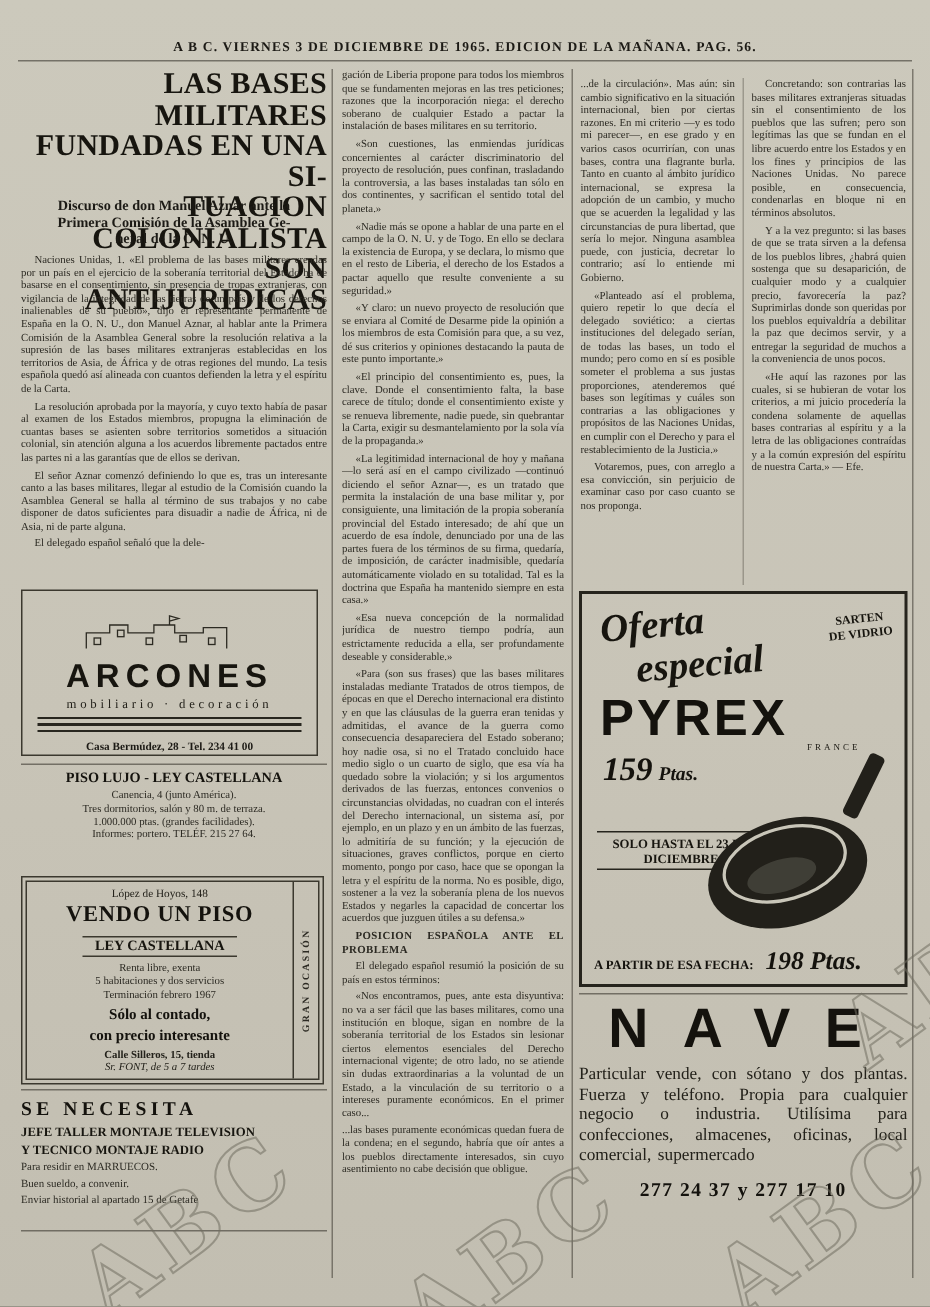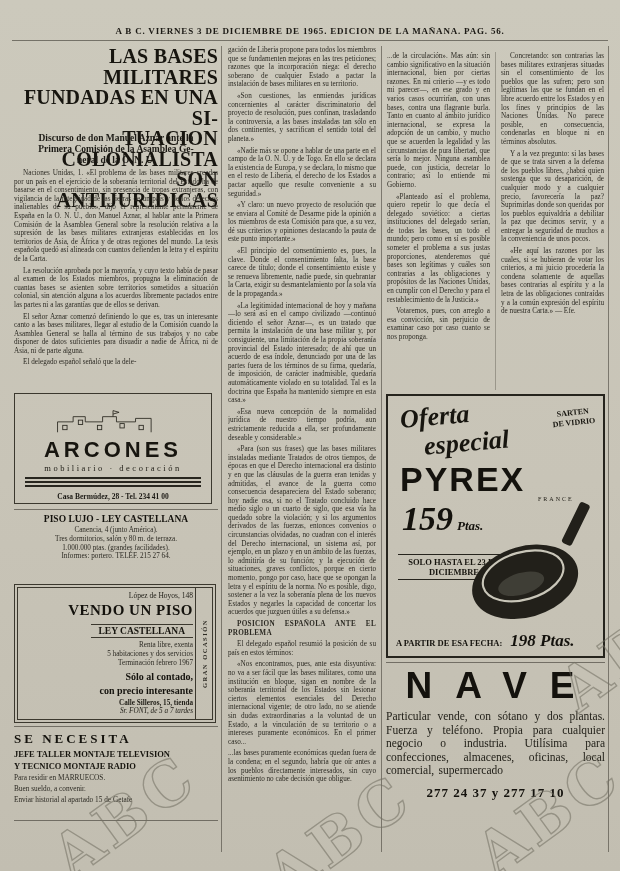--- a/index.html
+++ b/index.html
@@ -42,21 +42,21 @@
     background:repeating-linear-gradient(180deg,#28261f 0,#28261f 1.6px,transparent 1.6px,transparent 4.2px);}
   .arc-address{font-size:7.5px;font-weight:bold;color:#1c1a15;}
   
   .pisolujo{position:absolute;left:14px;top:514px;width:204px;text-align:center;}
   .pl-title{font-size:9.5px;font-weight:bold;color:#14120d;margin-bottom:2px;}
   .pl-line{font-size:7.2px;line-height:8.8px;color:#2c2a23;}
   
   .vendo{position:absolute;left:14px;top:584px;width:202px;height:139px;
     border:1px solid #3b382e;box-sizing:border-box;padding:2px;}
   .vendo-inner{border:1px solid #3b382e;height:100%;box-sizing:border-box;display:flex;}
-  .vendo-main{flex:1;text-align:right;padding:3px 2px;}
+  .vendo-main{flex:1;text-align:center;padding:3px 2px;}
   .vp-street{font-size:7.5px;color:#23211a;}
   .vp-title{font-size:15px;font-weight:900;letter-spacing:.5px;color:#14120d;margin:2px 0 1px;}
   .vp-sub{display:inline-block;font-size:9.5px;font-weight:bold;border-top:1px solid #3b382e;
     border-bottom:1px solid #3b382e;padding:1px 8px;margin:1px 0 3px;color:#17150f;}
   .vp-feat{font-size:7.2px;line-height:9px;color:#2c2a23;}
   .vp-terms{font-size:10px;font-weight:bold;line-height:11px;margin-top:3px;color:#14120d;}
   .vp-footer1{font-size:7.2px;font-weight:bold;margin-top:3px;color:#23211a;}
   .vp-footer2{font-size:7.2px;color:#23211a;font-style:italic;}
   .vendo-side{width:16px;border-left:1px solid #3b382e;display:flex;align-items:center;justify-content:center;}
   .vp-side-text{writing-mode:vertical-rl;transform:rotate(180deg);font-size:6.5px;
@@ -73,21 +73,21 @@
     font-weight:bold;transform:rotate(-5deg);color:#17150f;}
   .py-oferta2{position:absolute;left:36px;top:32px;font-size:26px;font-style:italic;
     font-weight:bold;transform:rotate(-5deg);color:#17150f;}
   .py-prod{position:absolute;right:8px;top:12px;text-align:center;font-size:8px;
     font-weight:bold;line-height:9.5px;transform:rotate(-6deg);color:#17150f;}
   .py-prod span{display:block;}
   .py-brand{position:absolute;left:12px;top:64px;font-family:"Liberation Sans","DejaVu Sans",sans-serif;
     font-size:34px;font-weight:900;letter-spacing:2px;color:#14120d;}
   .py-origin{position:absolute;left:150px;top:100px;font-size:6px;letter-spacing:2px;color:#23211a;}
   .py-price{position:absolute;left:14px;top:104px;font-style:italic;font-weight:bold;color:#14120d;}
-  .py-price-num{font-size:34px;}
+  .py-price-num{font-size:22px;}
   .py-price-cur{font-size:13px;}
   .py-deadline{position:absolute;left:10px;top:158px;width:112px;font-size:8.5px;font-weight:bold;
     text-align:center;border-top:1.5px solid #26241d;border-bottom:1.5px solid #26241d;
     padding:2px 0;color:#17150f;}
   .py-pan{position:absolute;right:1px;bottom:22px;}
   .py-after{position:absolute;left:8px;bottom:5px;width:202px;color:#14120d;}
   .py-after-label{font-size:8.5px;font-weight:bold;}
   .py-after-price{font-size:17px;font-weight:bold;font-style:italic;margin-left:4px;}
   
   .nave{position:absolute;left:386px;top:666px;width:219px;}

